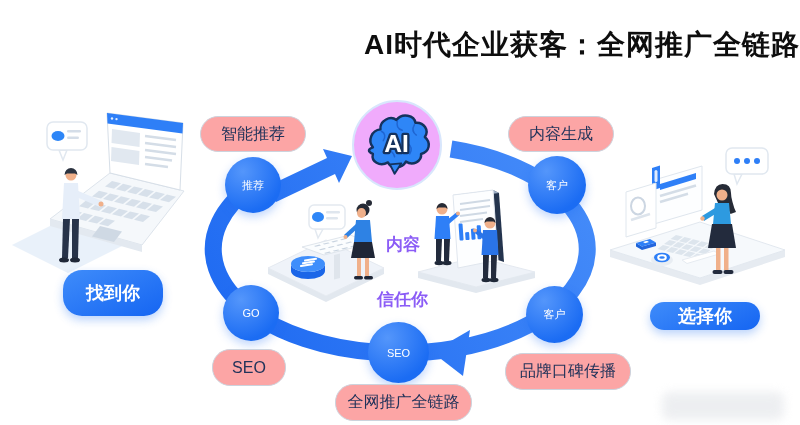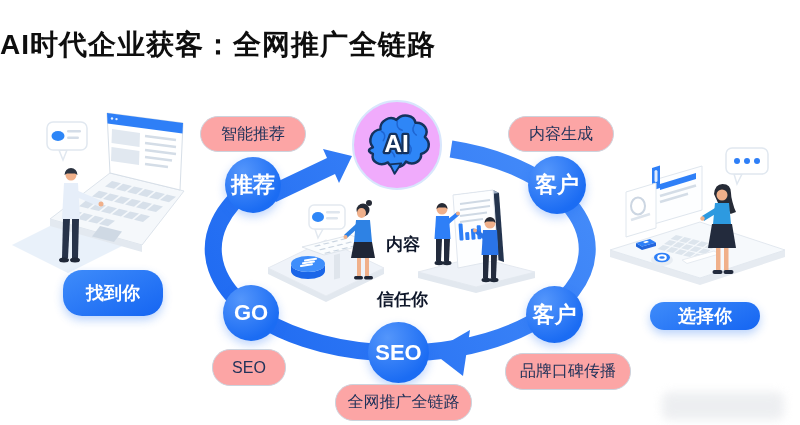--- a/index.html
+++ b/index.html
@@ -1,31 +1,31 @@
 <!DOCTYPE html>
 <html><head>
 <meta charset="utf-8">
 <style>
   html,body{margin:0;padding:0;}
   body{font-family:"Liberation Sans","DejaVu Sans",sans-serif;background:#fff;}
   .stage{position:relative;width:800px;height:425px;background:#ffffff;overflow:hidden;}
   .abs{position:absolute;}
-  .title{left:0;top:26px;width:800px;text-align:left;font-size:28px;font-weight:800;
+  .title{left:0;top:26px;width:800px;text-align:right;font-size:28px;font-weight:800;
          color:#0e0e0e;letter-spacing:1px;}
   .node{display:flex;align-items:center;justify-content:center;border-radius:50%;
-        color:#fff;font-weight:700;font-size:22px;
+        color:#fff;font-weight:400;font-size:11px;
         background:radial-gradient(circle at 32% 26%,#5496fb,#1b6cf3 72%);
         box-shadow:0 4px 10px rgba(27,108,243,.28);}
   .tag{display:flex;align-items:center;justify-content:center;background:#fca5a5;
        border:1.5px solid #ccd3dd;border-radius:18px;color:#22335a;font-size:16px;}
   .cap{display:flex;align-items:center;justify-content:center;color:#fff;font-weight:700;
        font-size:18px;border-radius:19px;
        background:linear-gradient(155deg,#3f8cfa,#1565f2);
        box-shadow:0 4px 10px rgba(27,108,243,.30);}
-  .ctext{color:#0f172a;font-weight:700;font-size:17px;text-align:center;}
+  .ctext{color:#8b5cf6;font-weight:700;font-size:17px;text-align:center;}
   .ai-badge{left:352px;top:100px;width:90px;height:90px;border-radius:50%;background:#f0abfc;
             border:2.5px solid #d8e6fc;box-sizing:border-box;}
   .watermark{left:662px;top:392px;width:122px;height:28px;border-radius:8px;
              background:#e9ebee;filter:blur(5px);opacity:.8;}
 </style>
 </head>
 <body>
 
 <div class="stage">
 

